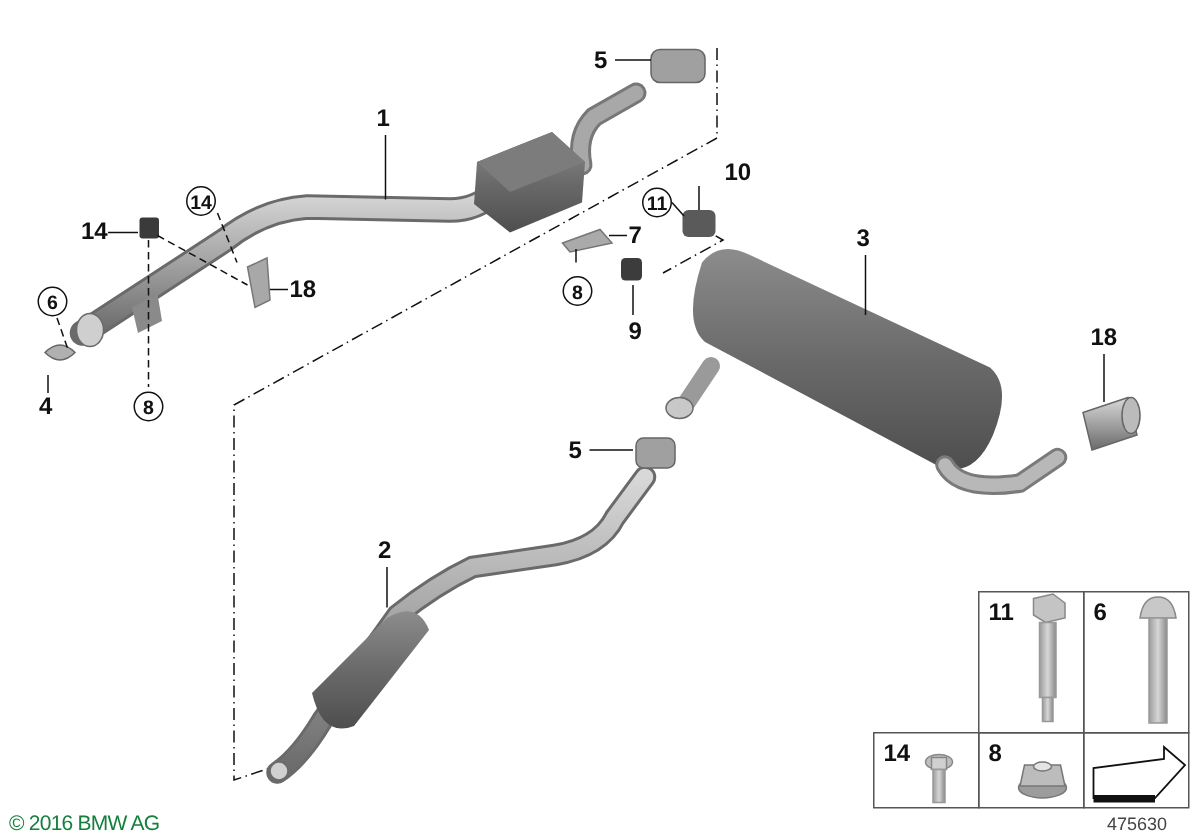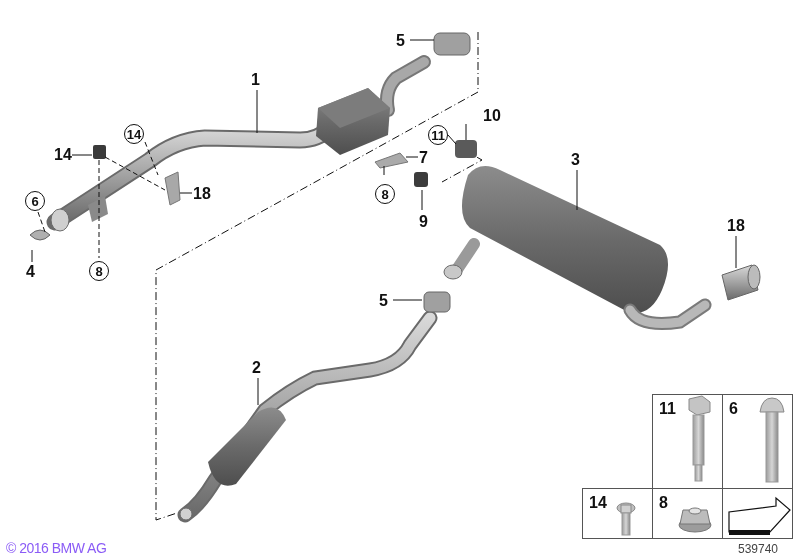--- a/index.html
+++ b/index.html
@@ -2,21 +2,21 @@
 <html><head>
 <meta charset="utf-8">
 <style>
   html, body { margin:0; padding:0; background:#ffffff; }
   body { width:800px; height:560px; position:relative; overflow:hidden; font-family:"Liberation Sans", sans-serif; }
   #diagram { position:absolute; left:0; top:0; width:800px; height:560px; }
   .callout { position:absolute; font-family:"Liberation Sans", sans-serif; font-weight:bold; font-size:16px; color:#111; line-height:1; }
   .callout.circ { width:20px; height:20px; border:1.6px solid #111; border-radius:50%; display:flex; align-items:center; justify-content:center; font-size:13px; box-sizing:border-box; background:#fff; }
   .legend-cell { position:absolute; border:1px solid #555; box-sizing:border-box; }
   .legend-num { position:absolute; left:6px; top:5px; font-weight:bold; font-size:16px; color:#111; }
-  .footer { position:absolute; font-family:"Liberation Sans", sans-serif; color:#8b5cf6; }
+  .footer { position:absolute; font-family:"Liberation Sans", sans-serif; color:#15803d; }
 </style>
 </head>
 <body>
 
 <svg id="diagram" viewBox="0 0 800 560" xmlns="http://www.w3.org/2000/svg">
   <defs>
     <linearGradient id="pipeG" x1="0" y1="0" x2="0" y2="1">
       <stop offset="0" stop-color="#d8d8d8"></stop>
       <stop offset="0.45" stop-color="#a8a8a8"></stop>
       <stop offset="1" stop-color="#6a6a6a"></stop>
@@ -151,13 +151,13 @@
   <div class="legend-cell" style="left:582px;top:488px;width:71px;height:51px">
     <span class="legend-num">14</span>
   </div>
   <div class="legend-cell" style="left:652px;top:488px;width:71px;height:51px">
     <span class="legend-num">8</span>
   </div>
   <div class="legend-cell" style="left:722px;top:488px;width:71px;height:51px"></div>
 </div>
 
 <div class="footer" style="left:6px;top:540px;font-size:14px;letter-spacing:-0.5px">© 2016 BMW AG</div>
-<div class="footer" style="left:738px;top:542px;font-size:12px;color:#444">539740</div>
+<div class="footer" style="left:738px;top:542px;font-size:12px;color:#444">475630</div>
 
 </body></html>

